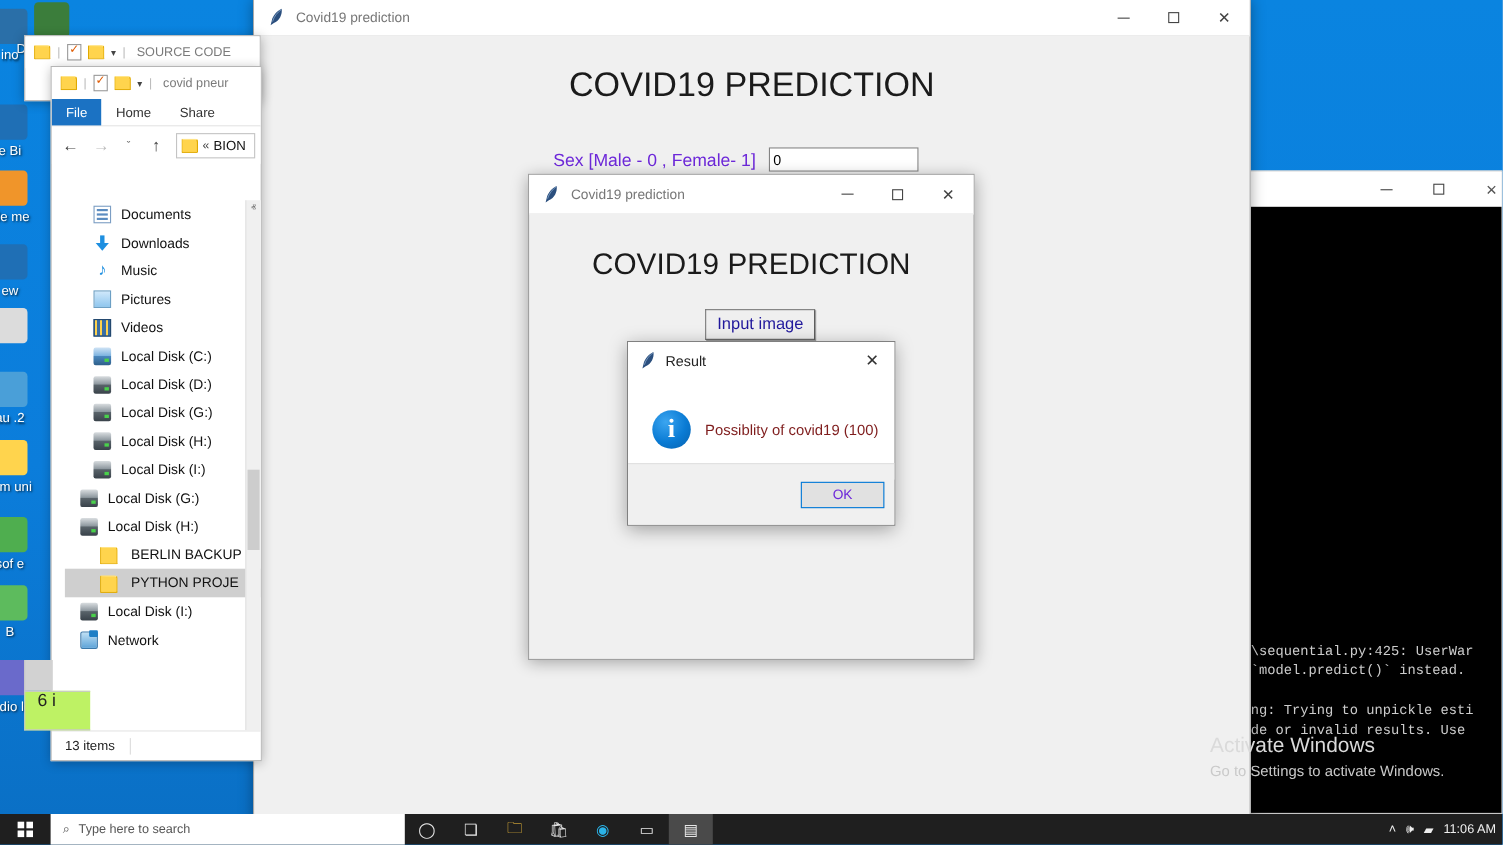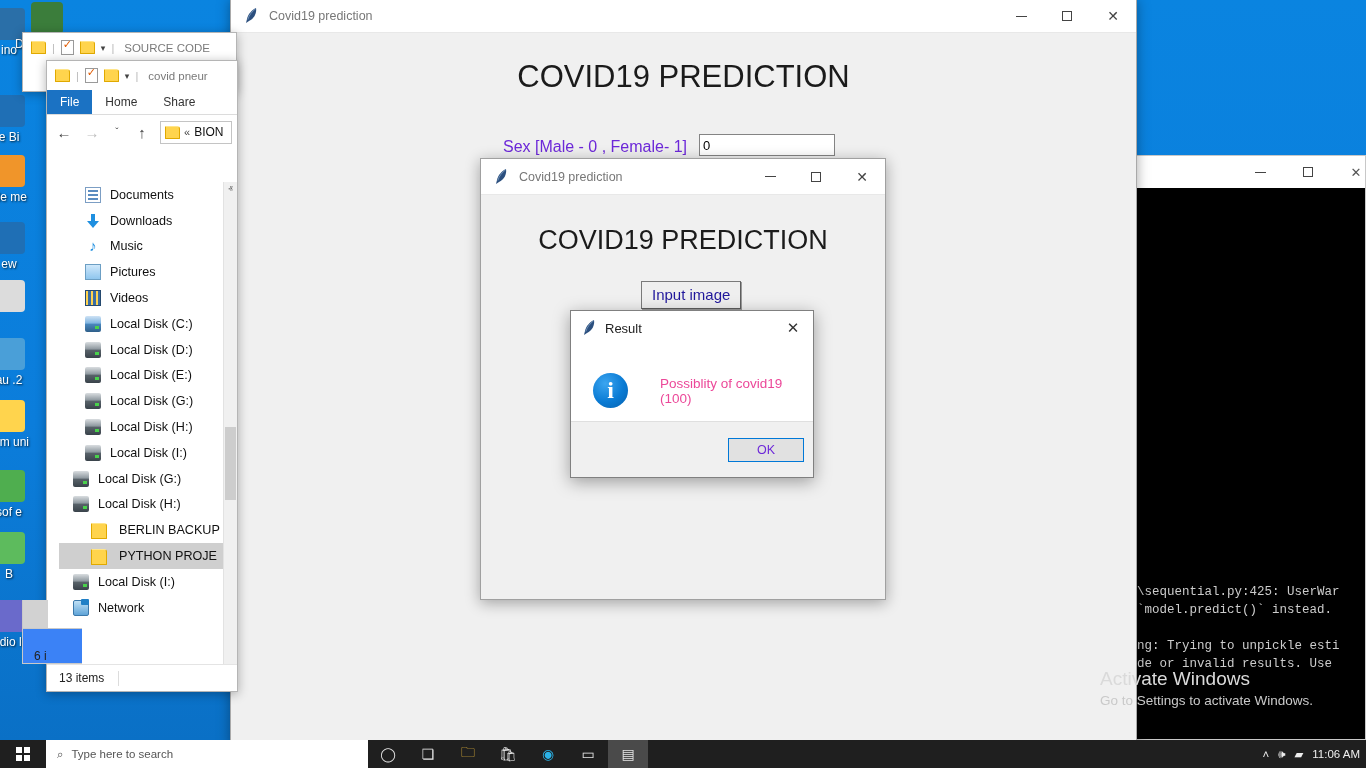--- a/index.html
+++ b/index.html
@@ -147,21 +147,21 @@
     display: flex; align-items: center; padding-left: 22px;
   }
   .info-circle {
     width: 35px; height: 35px; border-radius: 50%;
     background: radial-gradient(circle at 35% 30%, #3ba5f0 0%, #0a7bd4 55%, #0660ad 100%);
     display: flex; align-items: center; justify-content: center;
     color: #fff; font-size: 24px; font-family: "Liberation Serif", serif;
     font-weight: bold; flex: none;
   }
   #result-msg {
-    margin-left: 32px; font-size: 13.5px; color: #ec4899;
+    margin-left: 13px; font-size: 13.5px; color: #7f1d1d;
   }
   #result-footer {
     position: absolute; left: 0; right: 0; bottom: 0; height: 56px;
     background: #f0f0f0; border-top: 1px solid #dfdfdf;
     display: flex; align-items: center; justify-content: flex-end;
     padding-right: 9px;
   }
   #ok-button {
     width: 76px; height: 24px;
     background: #e1e1e1; border: 1px solid #0078d7;
@@ -565,24 +565,20 @@
       <div class="tree-item lvl1">
         <span class="ic ic-drive win"></span>
         <span>Local Disk (C:)</span>
       </div>
       <div class="tree-item lvl1">
         <span class="ic ic-drive"></span>
         <span>Local Disk (D:)</span>
       </div>
       <div class="tree-item lvl1">
         <span class="ic ic-drive"></span>
-        <span>Local Disk (E:)</span>
-      </div>
-      <div class="tree-item lvl1">
-        <span class="ic ic-drive"></span>
         <span>Local Disk (G:)</span>
       </div>
       <div class="tree-item lvl1">
         <span class="ic ic-drive"></span>
         <span>Local Disk (H:)</span>
       </div>
       <div class="tree-item lvl1">
         <span class="ic ic-drive"></span>
         <span>Local Disk (I:)</span>
       </div>
@@ -617,21 +613,21 @@
     <div class="sb-thumb"></div>
     <div class="sb-arrow bot">ⱟ</div>
   </div>
 
   <div class="statusbar">
     <span>13 items</span>
     <span class="divider"></span>
   </div>
 </div>
 
-<div style="position:absolute;left:22px;top:628px;width:60px;height:36px;background:#3b82f6;border:1px solid #c9c9c9;border-right:none;display:flex;align-items:flex-end;padding-left:11px;font-size:12px;color:#222;">
+<div style="position:absolute;left:22px;top:628px;width:60px;height:36px;background:#bef264;border:1px solid #c9c9c9;border-right:none;display:flex;align-items:flex-start;padding-left:11px;font-size:16px;color:#222;">
   <span>6 i</span>
 </div>
 <div style="position:absolute;left:22px;top:600px;width:26px;height:28px;background:#d2d2d2;border-left:1px solid #c9c9c9;"></div>
 
 <div id="watermark">
   <div id="wm1">Activate Windows</div>
   <div id="wm2">Go to Settings to activate Windows.</div>
 </div>
 
 <div id="taskbar">

